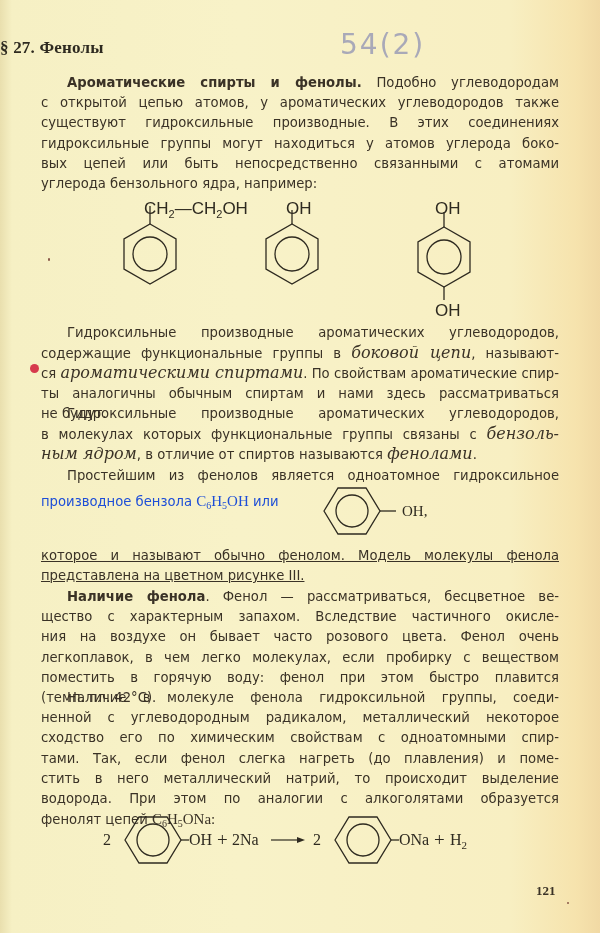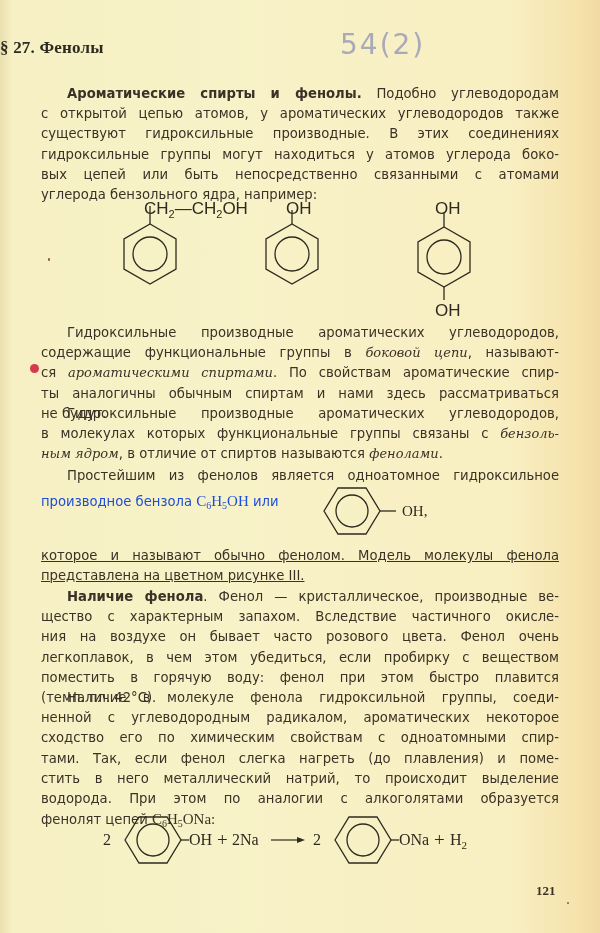--- a/index.html
+++ b/index.html
@@ -61,21 +61,21 @@
       text-align-last: left;
     }
     .indent { padding-left: 26px; }
     b.heading {
       font-family: "DejaVu Sans", sans-serif;
       font-weight: bold;
     }
     i.em {
       font-family: "DejaVu Serif", serif;
       font-style: italic;
-      font-size: 13px;
+      font-size: 16px;
     }
     .red-dot {
       position: absolute;
       left: 30px; top: 364px;
       width: 9px; height: 9px;
       border-radius: 50%;
       background: #d63a4c;
     }
     .speck {
       position: absolute;
@@ -104,21 +104,21 @@
 </head>
 <body>
 
 <div class="page">
 
   <div class="abs title-row">
     <span class="section-title">§ 27. Фенолы</span>
   </div>
   <div class="handwriting">54(2)</div>
 
-  <div class="abs text-block" style="top:84px;">
+  <div class="abs text-block" style="top:73px;">
     <span class="line indent"><b class="heading">Ароматические спирты и фенолы.</b><span> Подобно углеводородам</span></span>
     <span class="line">с открытой цепью атомов, у ароматических углеводородов также</span>
     <span class="line">существуют гидроксильные производные. В этих соединениях</span>
     <span class="line">гидроксильные группы могут находиться у атомов углерода боко-</span>
     <span class="line">вых цепей или быть непосредственно связанными с атомами</span>
     <span class="line last">углерода бензольного ядра, например:</span>
   </div>
 
   <svg class="abs" style="left:100px; top:192px;" width="400" height="128" viewBox="0 0 400 128">
 
@@ -177,31 +177,31 @@
     </g>
     <text x="86" y="33" font-size="15" style="font-family:'Liberation Serif', serif;">OH,</text>
   </svg>
 
   <div class="abs text-block" style="top:546px;text-decoration:underline;">
     <span class="line">которое и называют обычно фенолом. Модель молекулы фенола</span>
     <span class="line last">представлена на цветном рисунке III.</span>
   </div>
 
   <div class="abs text-block" style="top:587px;">
-    <span class="line indent"><b class="heading">Наличие фенола</b><span>. Фенол — кристаллическое, производные ве-</span></span>
+    <span class="line indent"><b class="heading">Наличие фенола</b><span>. Фенол — рассматриваться, бесцветное ве-</span></span>
     <span class="line">щество с характерным запахом. Вследствие частичного окисле-</span>
     <span class="line">ния на воздухе он бывает часто розового цвета. Фенол очень</span>
-    <span class="line">легкоплавок, в чем этом убедиться, если пробирку с веществом</span>
+    <span class="line">легкоплавок, в чем легко молекулах, если пробирку с веществом</span>
     <span class="line">поместить в горячую воду: фенол при этом быстро плавится</span>
     <span class="line last">(темп. пл. 42°C).</span>
   </div>
 
   <div class="abs text-block" style="top:688px;">
     <span class="line indent">Наличие в молекуле фенола гидроксильной группы, соеди-</span>
-    <span class="line">ненной с углеводородным радикалом, ароматических некоторое</span>
+    <span class="line">ненной с углеводородным радикалом, металлический некоторое</span>
     <span class="line">сходство его по химическим свойствам с одноатомными спир-</span>
     <span class="line">тами. Так, если фенол слегка нагреть (до плавления) и поме-</span>
     <span class="line">стить в него металлический натрий, то происходит выделение</span>
     <span class="line">водорода. При этом по аналогии с алкоголятами образуется</span>
     <span class="line last"><span>фенолят цепей </span><span class="formula-inline"><span>C</span><sub>6</sub><span>H</span><sub>5</sub><span>ONa:</span></span></span>
   </div>
 
   <svg class="abs" style="left:95px; top:810px;" width="420" height="80" viewBox="0 0 420 80">
     <text x="8" y="35" font-size="16" style="font-family:'Liberation Serif', serif;">2</text>
     <g stroke="#2e2a20" stroke-width="1.3" fill="none">

